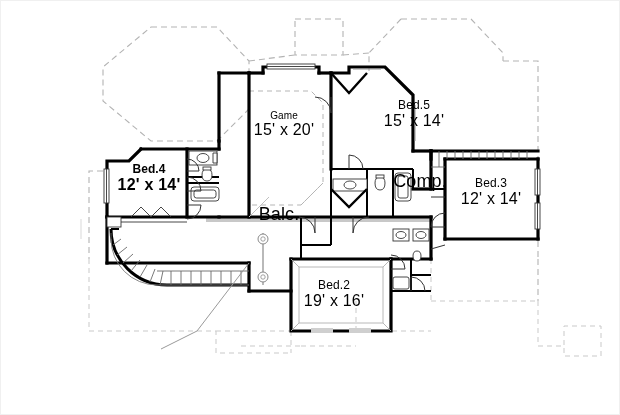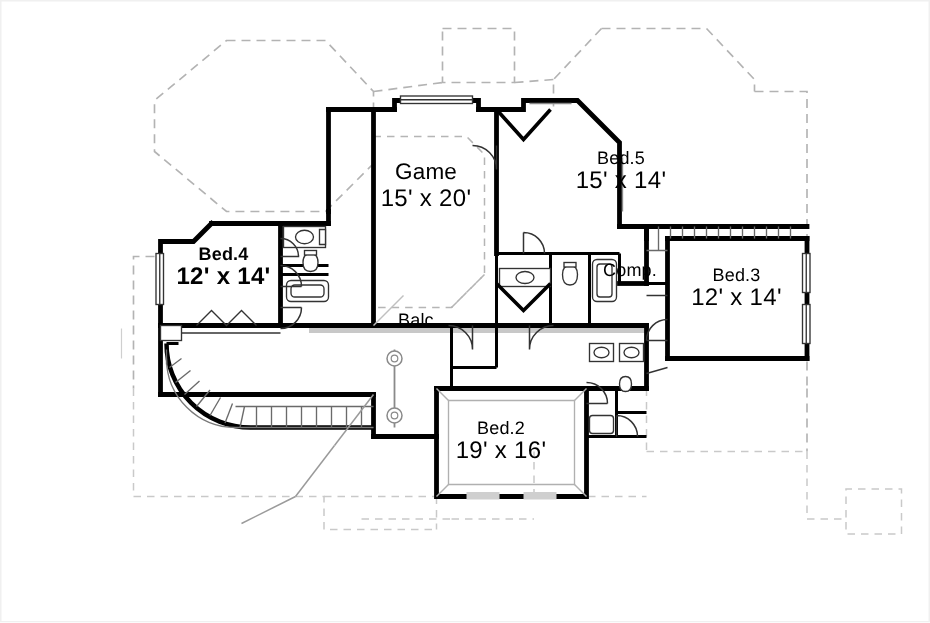--- a/index.html
+++ b/index.html
@@ -40,22 +40,22 @@
   .room-name {
     display: block;
     font-size: 12px;
     letter-spacing: 0.1px;
   }
   .room-dims {
     display: block;
     font-size: 16px;
     letter-spacing: 0.2px;
   }
-  .label-sm .room-name { font-size: 15px; }
-  .label-solo .room-name { font-size: 12px; }
+  .label-sm .room-name { font-size: 10px; }
+  .label-solo .room-name { font-size: 18px; }
 </style>
 </head>
 <body>
 
 <div id="plan-canvas">
 
   <svg id="plan-svg" viewBox="0 0 620 415">
 
     <g fill="none" stroke="#c9c9c9" stroke-width="1" stroke-dasharray="5,4">
 

